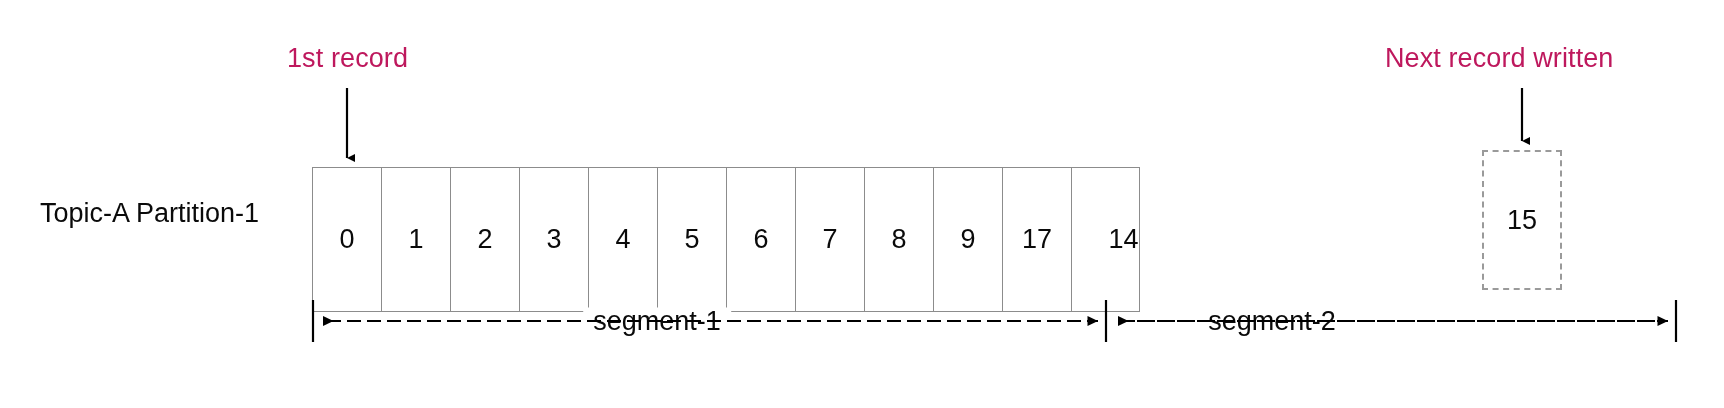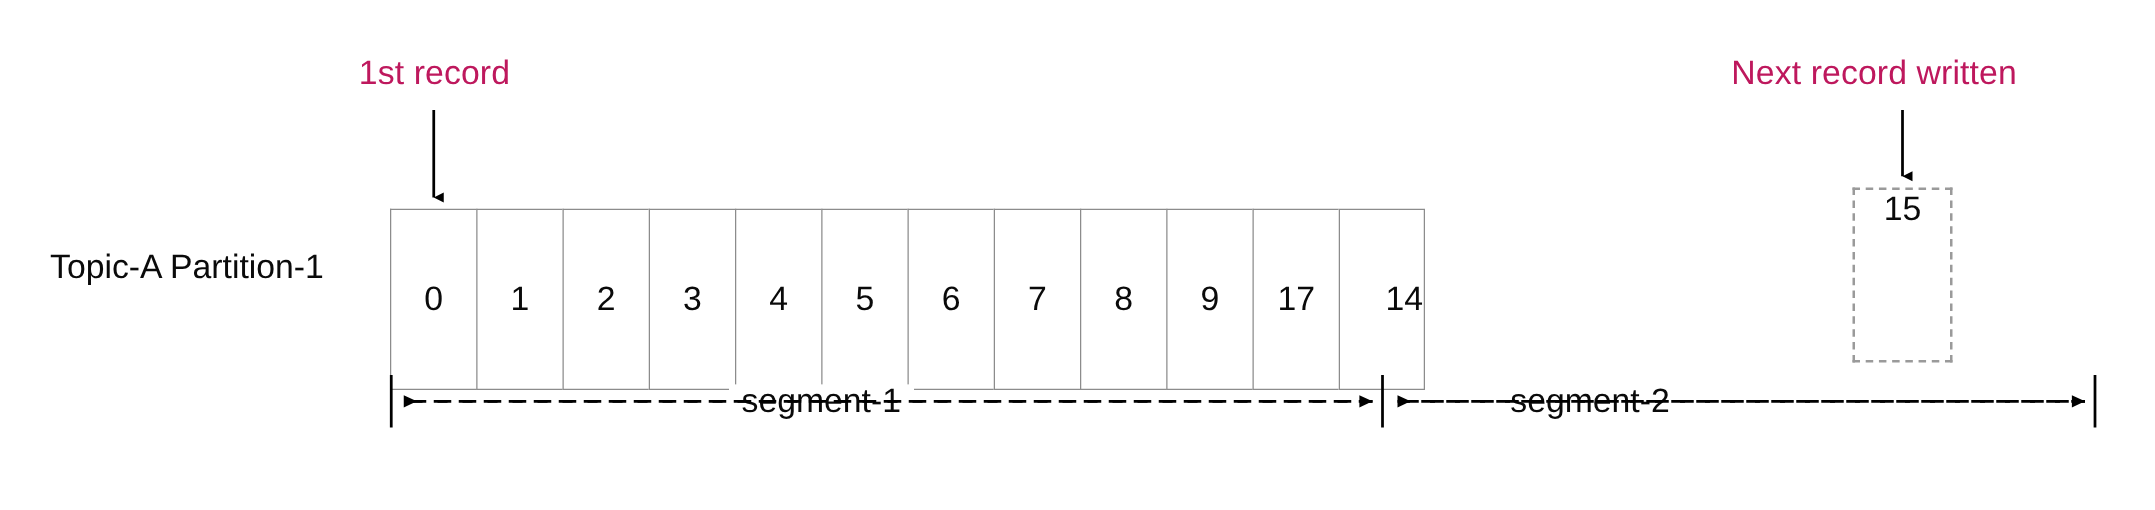--- a/index.html
+++ b/index.html
@@ -78,21 +78,21 @@
   }
   #pending-cell {
     position: absolute;
     left: 1482px;
     top: 150px;
     width: 80px;
     height: 140px;
     box-sizing: border-box;
     border: 2px dashed #9a9a9a;
     display: flex;
-    align-items: flex-start;
+    align-items: center;
     justify-content: center;
     font-size: 27px;
     color: #0a0a0a;
     background: #ffffff;
   }
 
   
   .segment-label {
     position: absolute;
     font-size: 27px;

